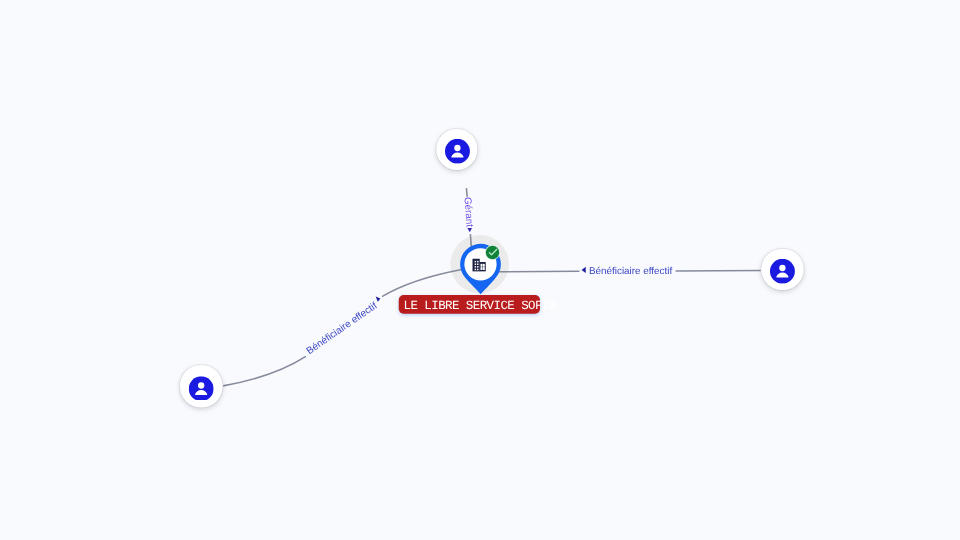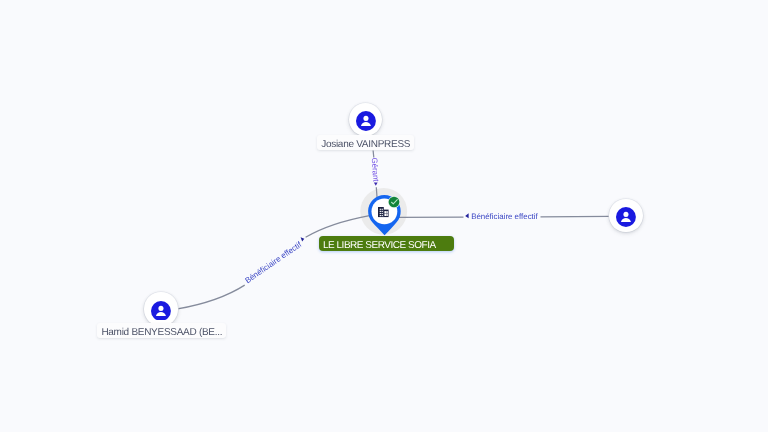--- a/index.html
+++ b/index.html
@@ -18,24 +18,25 @@
   .pnode-icon{position:absolute;left:6.5px;top:6.5px;width:20px;height:20px;}
 
   .nlabel{
     position:absolute;background:#fcfcfd;color:#4c5267;
     font-size:10px;letter-spacing:-0.28px;line-height:17.2px;height:14.9px;box-sizing:border-box;white-space:nowrap;
     padding:1.3px 3.9px 0 4.4px;border-radius:3px;
     box-shadow:0 1px 2.5px rgba(70,75,90,.14);
   }
 
   .clabel{
-    position:absolute;background:#4d7c0f;color:#ffffff;
+    position:absolute;background:#b91c1c;color:#ffffff;
     font-size:10px;letter-spacing:-0.47px;line-height:17.2px;height:14.6px;white-space:nowrap;
-    width:135px;box-sizing:border-box;padding:1.2px 4.3px 0 4.3px;border-radius:4px;
+    width:113px;box-sizing:border-box;padding:1.2px 4.3px 0 4.3px;border-radius:4px;
     box-shadow:0 1px 3px rgba(21,102,240,.30);
+    font-family:Liberation Mono, monospace;
   }
 </style>
 </head>
 <body>
 
 <div id="stage">
 
   <svg class="layer" viewBox="0 0 768 432">
     <circle cx="383.7" cy="211.3" r="23.4" fill="#ebebeb"></circle>
   </svg>
@@ -88,40 +89,38 @@
   <div class="clabel" style="left:318.6px;top:236.0px;">LE LIBRE SERVICE SOFIA</div>
 
   <div class="node" style="left:365.5px;top:119.5px;">
     <div class="pnode-circle" style="left:-16.6px;top:-16.6px;"></div>
     <svg class="pnode-icon" style="left:-9.9px;top:-8.45px;width:19.9px;height:19.9px;" viewBox="0 0 24 24">
       <circle cx="12" cy="12" r="12" fill="#1a1ae0"></circle>
       <circle cx="12" cy="8.9" r="3.05" fill="#ffffff"></circle>
       <path d="M12 13.35 c-2.75 0 -5.0 1.95 -5.85 4.05 a0.45 0.45 0 0 0 0.42 0.63 h10.86 a0.45 0.45 0 0 0 0.42 -0.63 C17.0 15.3 14.75 13.35 12 13.35 Z" fill="#ffffff"></path>
     </svg>
   </div>
-  <div class="nlabel" style="left:316.8px;top:135.2px;">Josiane VAINPRESS</div>
 
   <div class="node" style="left:626px;top:215.5px;">
     <div class="pnode-circle" style="left:-16.6px;top:-16.6px;"></div>
     <svg class="pnode-icon" style="left:-9.9px;top:-8.45px;width:19.9px;height:19.9px;" viewBox="0 0 24 24">
       <circle cx="12" cy="12" r="12" fill="#1a1ae0"></circle>
       <circle cx="12" cy="8.9" r="3.05" fill="#ffffff"></circle>
       <path d="M12 13.35 c-2.75 0 -5.0 1.95 -5.85 4.05 a0.45 0.45 0 0 0 0.42 0.63 h10.86 a0.45 0.45 0 0 0 0.42 -0.63 C17.0 15.3 14.75 13.35 12 13.35 Z" fill="#ffffff"></path>
     </svg>
   </div>
 
   <div class="node" style="left:161px;top:309px;">
     <div class="pnode-circle" style="left:-16.6px;top:-16.6px;"></div>
     <svg class="pnode-icon" style="left:-9.9px;top:-8.45px;width:19.9px;height:19.9px;" viewBox="0 0 24 24">
       <circle cx="12" cy="12" r="12" fill="#1a1ae0"></circle>
       <circle cx="12" cy="8.9" r="3.05" fill="#ffffff"></circle>
       <path d="M12 13.35 c-2.75 0 -5.0 1.95 -5.85 4.05 a0.45 0.45 0 0 0 0.42 0.63 h10.86 a0.45 0.45 0 0 0 0.42 -0.63 C17.0 15.3 14.75 13.35 12 13.35 Z" fill="#ffffff"></path>
     </svg>
   </div>
-  <div class="nlabel" style="left:97.0px;top:323.0px;">Hamid BENYESSAAD (BE...</div>
 
   <div style="position:absolute;left:471.2px;top:209.6px;font-size:7.9px;color:#3b46c4;line-height:13px;white-space:nowrap;">Bénéficiaire effectif</div>
 
   <div style="position:absolute;left:246.3px;top:274.6px;font-size:7.9px;color:#3b46c4;line-height:13px;white-space:nowrap;transform-origin:left center;transform:rotate(-34.7deg);">Bénéficiaire effectif</div>
 
   <div style="position:absolute;left:363.2px;top:165.4px;width:24px;height:9px;font-size:7.9px;color:#6e4ce4;line-height:9px;text-align:center;white-space:nowrap;transform-origin:center center;transform:rotate(86deg);">Gérant</div>
 
 </div>
 
 </body></html>

